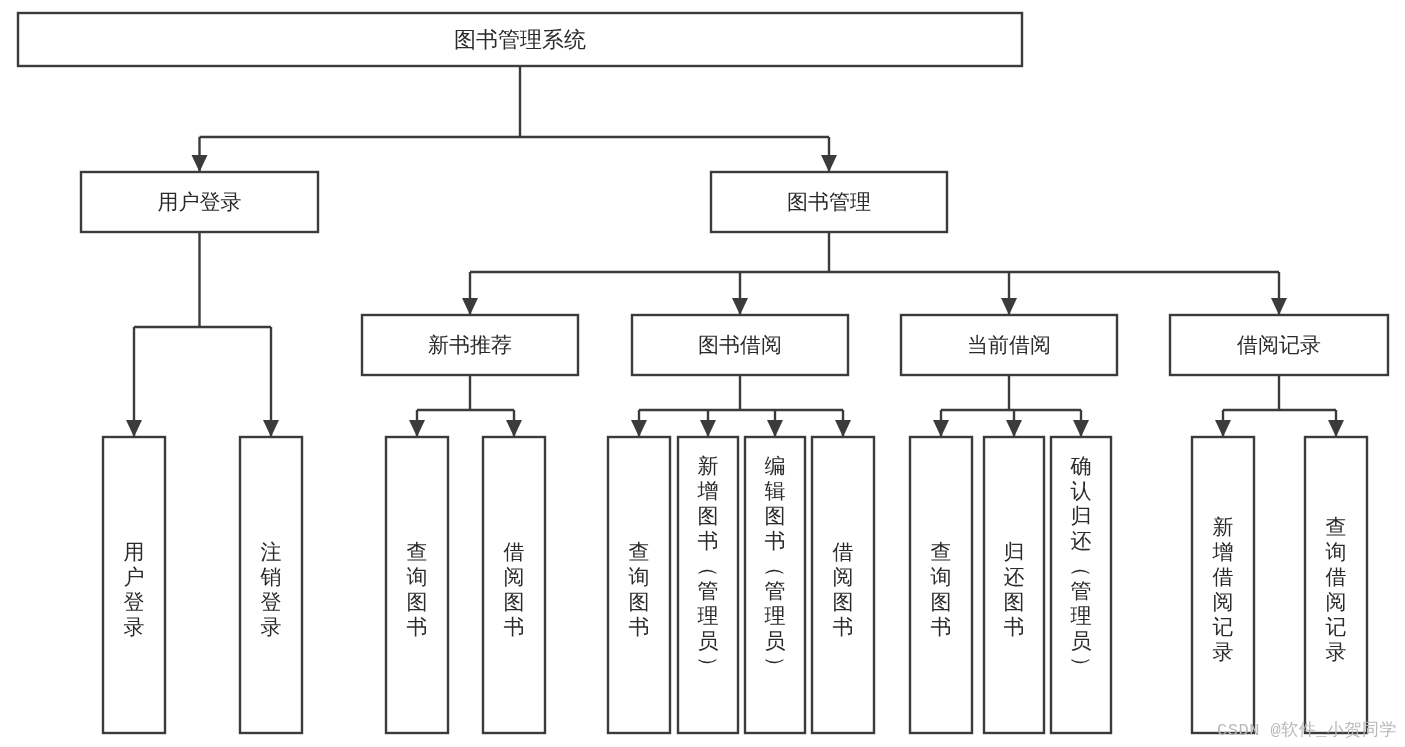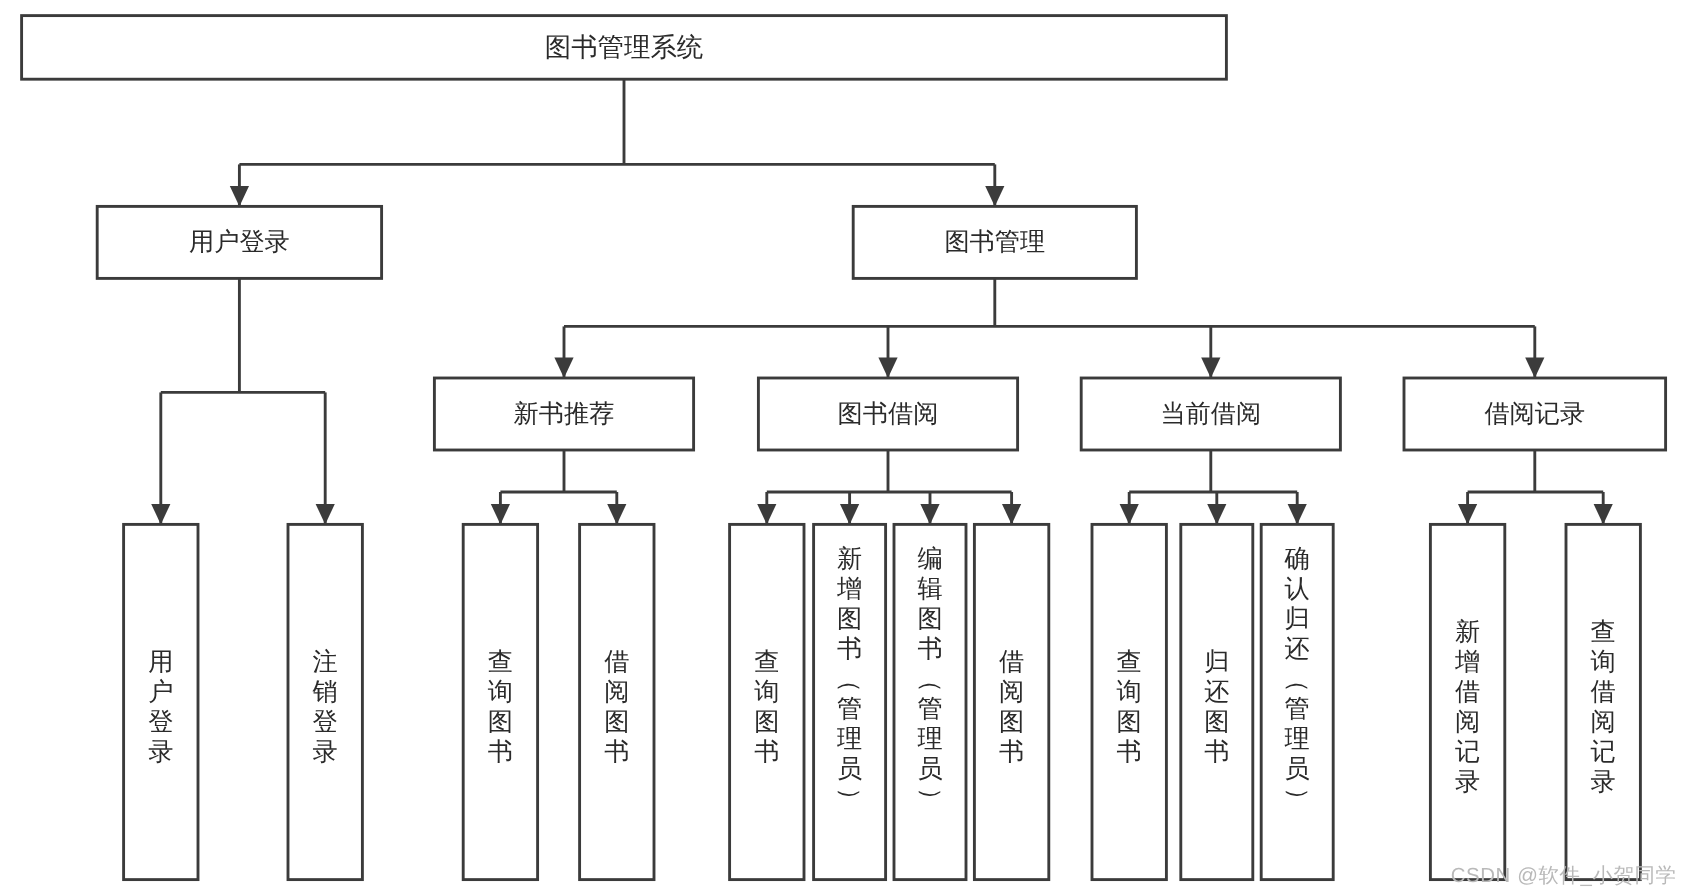--- a/index.html
+++ b/index.html
@@ -54,21 +54,21 @@
     fill: none;
     stroke-linecap: butt;
   }
   .arrow-head {
     fill: #3b3b3b;
   }
   .watermark {
     position: absolute;
     right: 8px;
     bottom: 6px;
-    font-family: Liberation Sans, sans-serif;
+    font-family: Liberation Mono, monospace;
     font-size: 17px;
     color: #b9b9b9;
     letter-spacing: 0.5px;
     white-space: nowrap;
     pointer-events: none;
   }
 </style>
 </head>
 <body>
 

